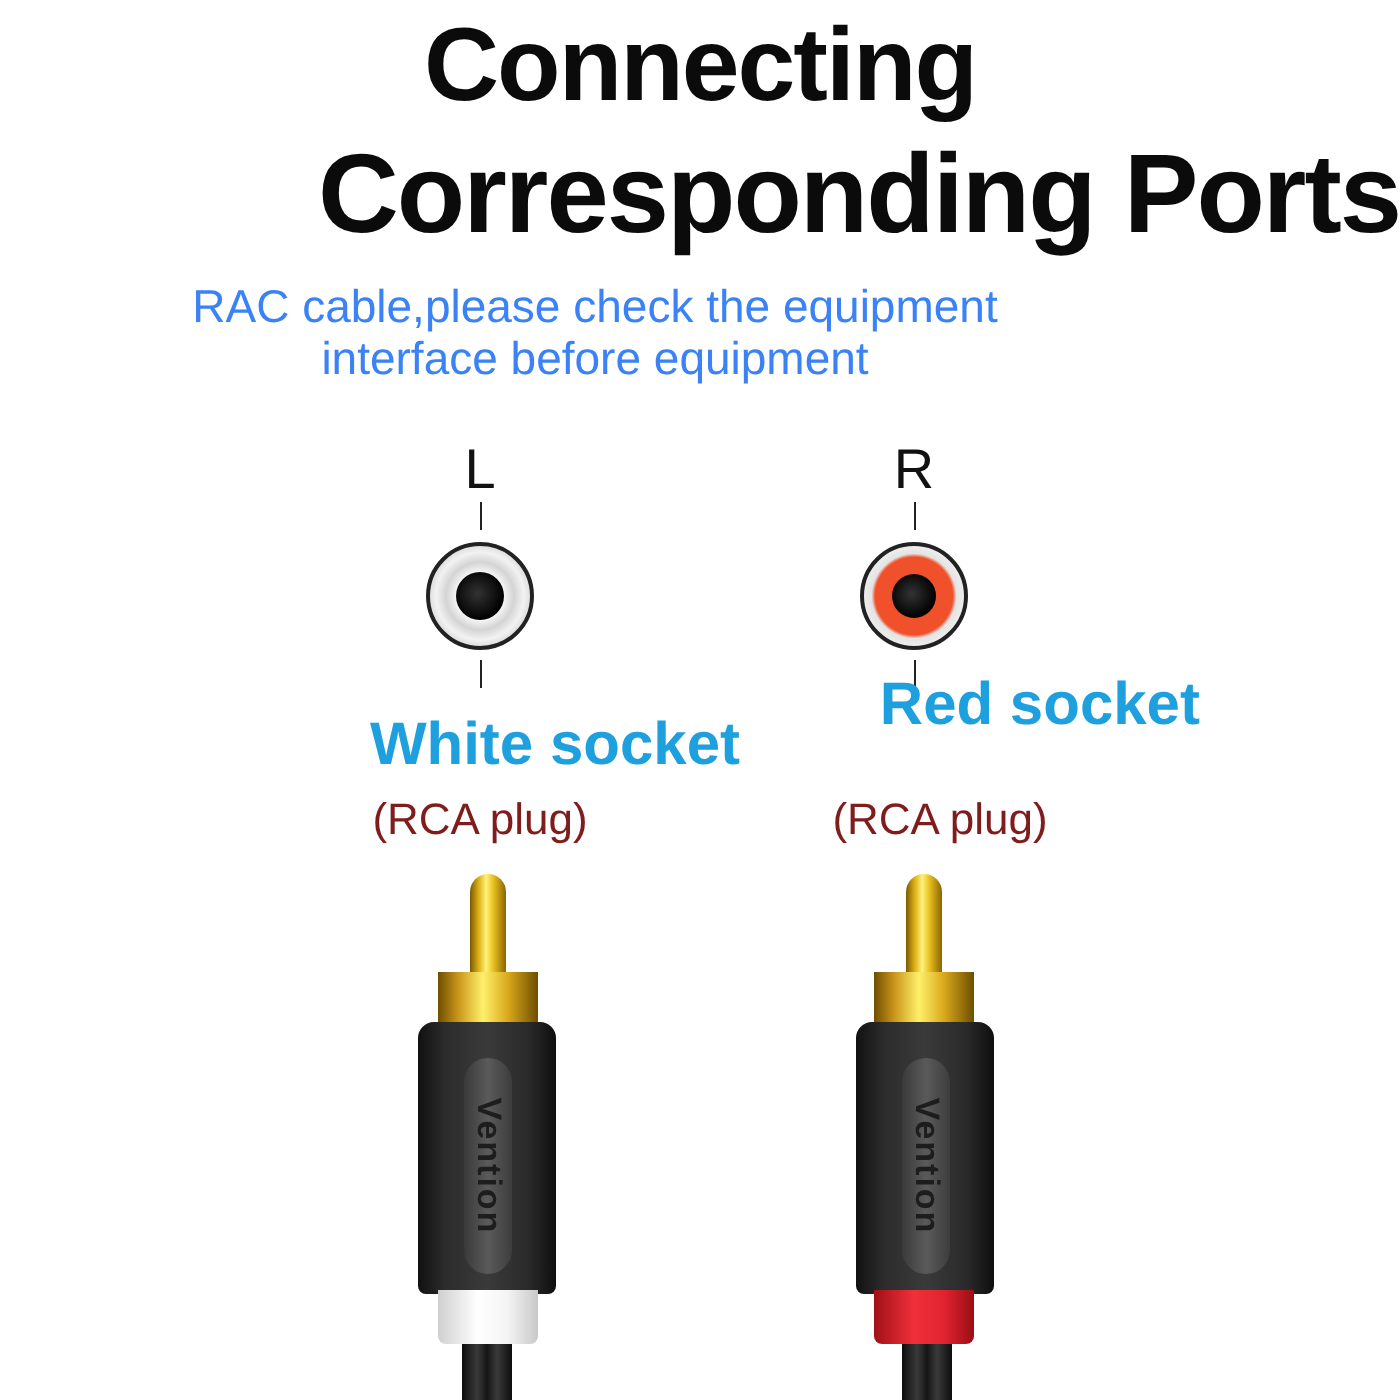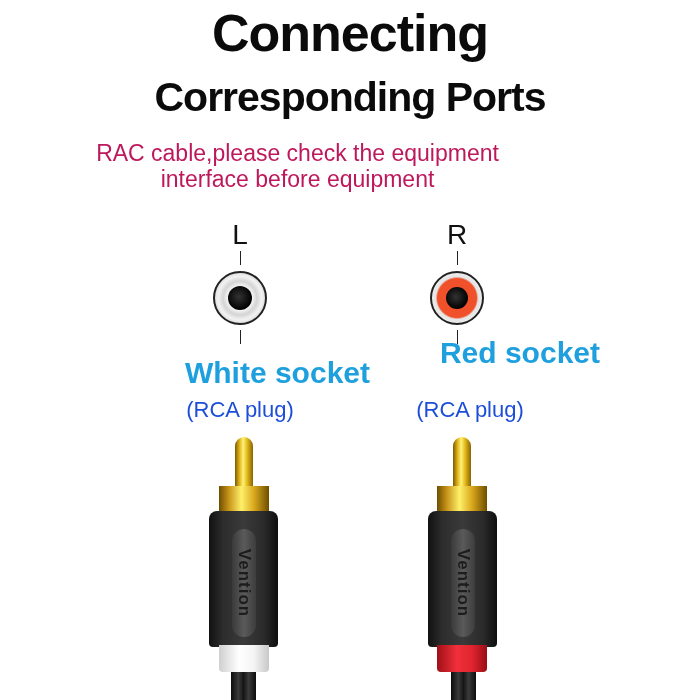--- a/index.html
+++ b/index.html
@@ -1,28 +1,28 @@
 <!DOCTYPE html>
 <html><head>
 <meta charset="utf-8">
 <style>
   html, body { margin:0; padding:0; background:#ffffff; }
   body { width:700px; height:700px; position:relative; overflow:hidden; font-family:"Liberation Sans", sans-serif; }
   .abs { position:absolute; }
   .title { left:0; width:700px; text-align:center; font-family:"Liberation Sans", sans-serif; font-weight:bold; color:#0b0b0b; letter-spacing:-1px; }
   #t1 { top:0px; font-size:52px; line-height:66px; }
-  #t2 { top:64px; font-size:41px; line-height:66px; }
-  .sub { left:0; width:595px; text-align:center; font-size:23px; line-height:26px; color:#be185d; font-family:"Liberation Sans", sans-serif; }
+  #t2 { top:64px; font-size:56px; line-height:66px;text-align:right; }
+  .sub { left:0; width:595px; text-align:center; font-size:23px; line-height:26px; color:#3b82f6; font-family:"Liberation Sans", sans-serif; }
   #s1 { top:140px; }
   #s2 { top:166px; }
   .chan { width:40px; text-align:center; font-size:28px; color:#111; line-height:30px; }
   .tick { width:1px; height:14px; background:#222; }
   .socket { border-radius:50%; box-sizing:border-box; }
   .label-blue { font-weight:bold; font-size:30px; color:#1ea0de; text-align:right; line-height:34px; }
-  .label-sub { font-size:22px; color:#1d4ed8; text-align:center; line-height:26px; }
+  .label-sub { font-size:22px; color:#7f1d1d; text-align:center; line-height:26px; }
   .pin { border-radius:9px 9px 0 0; background:linear-gradient(90deg,#7a5a00 0%,#e0b21a 25%,#fff27a 45%,#e8c020 65%,#8a6400 100%); }
   .collar { background:linear-gradient(90deg,#6e4e00 0%,#c9951a 20%,#fff06a 45%,#d9a81c 70%,#6e4e00 100%); }
   .body { border-radius:8px 8px 4px 4px; background:linear-gradient(90deg,#111 0%,#2c2c2c 20%,#3a3a3a 50%,#2a2a2a 80%,#0e0e0e 100%); }
   .panel { border-radius:12px; background:linear-gradient(90deg,#3a3a3a,#5a5a5a 50%,#3d3d3d); display:flex; align-items:center; justify-content:center; }
   .brand { transform:rotate(90deg); white-space:nowrap; font-size:17px; font-weight:bold; color:#1d1d1d; letter-spacing:1px; }
   .cable { background:linear-gradient(90deg,#0c0c0c,#3a3a3a 30%,#151515 50%,#3a3a3a 70%,#0c0c0c); }
 </style>
 </head>
 <body>
 

